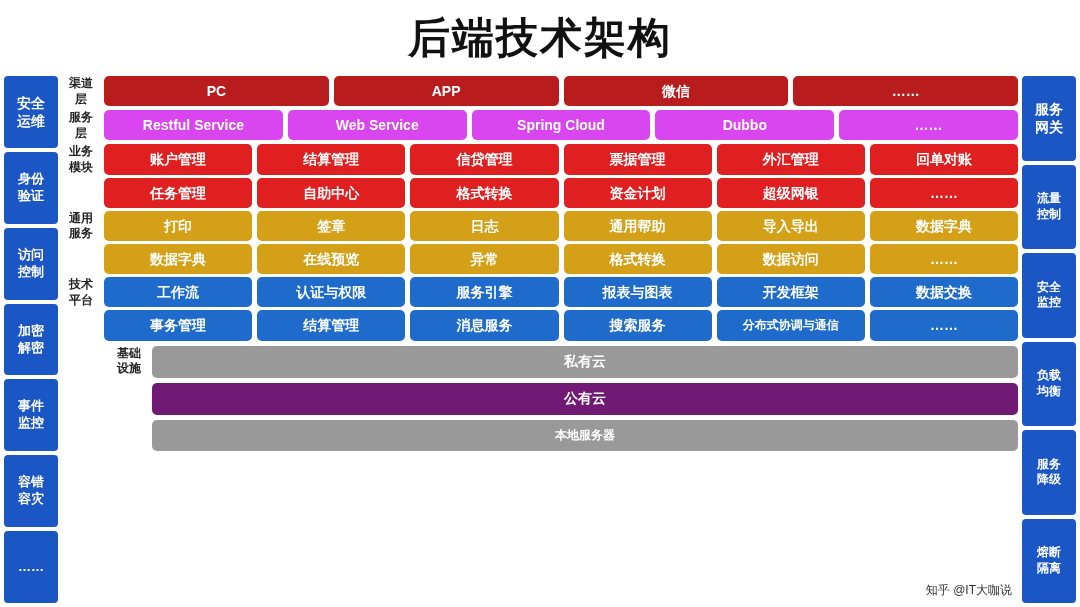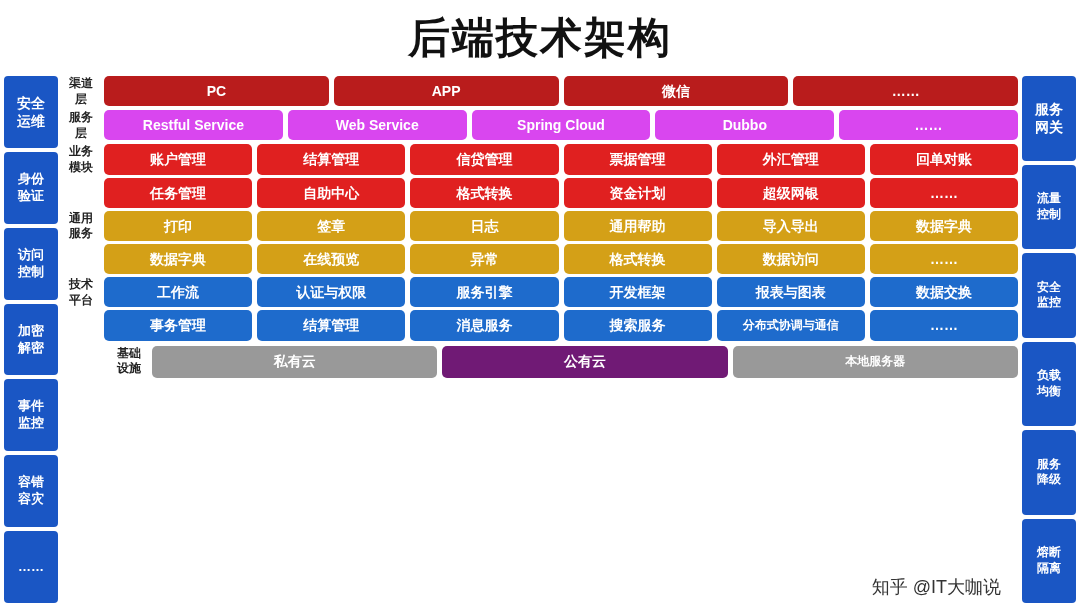--- a/index.html
+++ b/index.html
@@ -127,21 +127,21 @@
     }
     
     .green { background: #b91c1c; }
     .dark-yellow { background: #d946ef; }
     .red { background: #e02020; }
     .yellow-orange { background: #d4a017; }
     .blue { background: #1e6bcc; }
     
     .infra-row {
       display: flex;
-      flex-direction: row;
+      flex-direction: column;
       gap: 5px;
       align-items: stretch;
     }
     .infra-cell {
       flex: 1;
       border-radius: 5px;
       background: #aaa;
       color: #fff;
       font-size: 14px;
       font-weight: bold;
@@ -240,22 +240,22 @@
       </div>
     </div>
 
     <div class="row-wrapper">
       <div class="row-label">技术<br>平台</div>
       <div class="row-cells">
         <div class="cell-row">
           <div class="cell blue">工作流</div>
           <div class="cell blue">认证与权限</div>
           <div class="cell blue">服务引擎</div>
+          <div class="cell blue">报表与图表</div>
           <div class="cell blue">开发框架</div>
-          <div class="cell blue">报表与图表</div>
           <div class="cell blue">数据交换</div>
         </div>
         <div class="cell-row">
           <div class="cell blue">事务管理</div>
           <div class="cell blue">结算管理</div>
           <div class="cell blue">消息服务</div>
           <div class="cell blue">搜索服务</div>
           <div class="cell blue" style="font-size:12px;">分布式协调与通信</div>
           <div class="cell blue">……</div>
         </div>
@@ -278,13 +278,13 @@
   <div class="right-sidebar">
     <div class="sb-item" style="font-size:14px;">服务<br>网关</div>
     <div class="sb-item">流量<br>控制</div>
     <div class="sb-item">安全<br>监控</div>
     <div class="sb-item">负载<br>均衡</div>
     <div class="sb-item">服务<br>降级</div>
     <div class="sb-item">熔断<br>隔离</div>
   </div>
 </div>
 
-<div style="position:absolute; bottom:8px; right:79px; font-size:18px; color:#333;">知乎 @IT大咖说</div>
+<div style="position:absolute; bottom:8px; right:68px; font-size:12px; color:#333;">知乎 @IT大咖说</div>
 
 </body></html>

